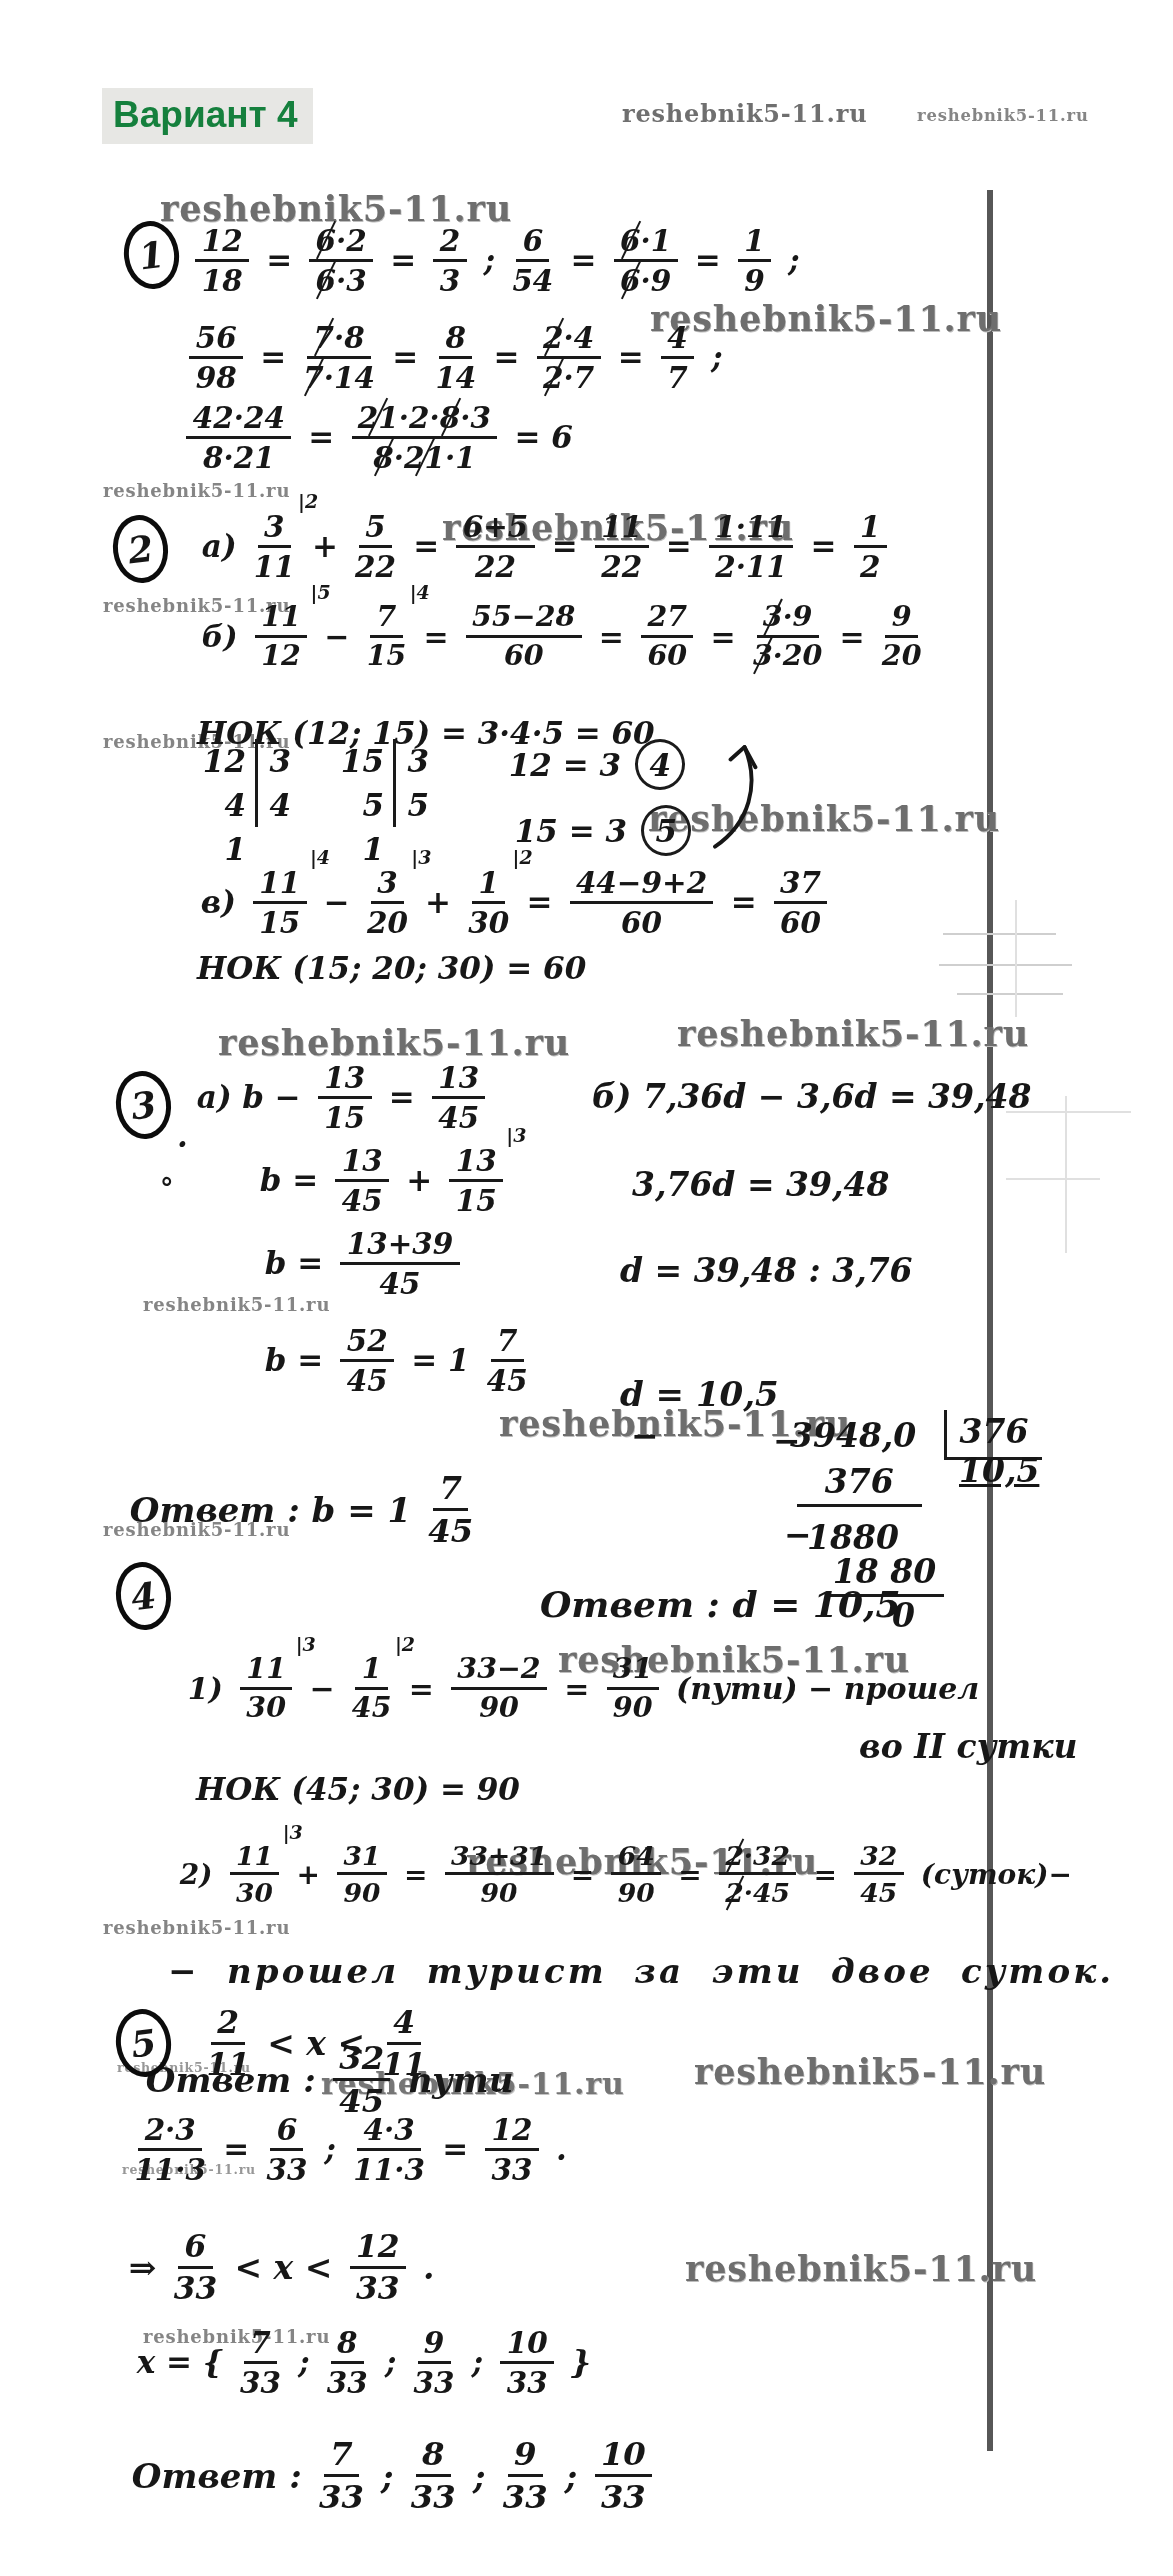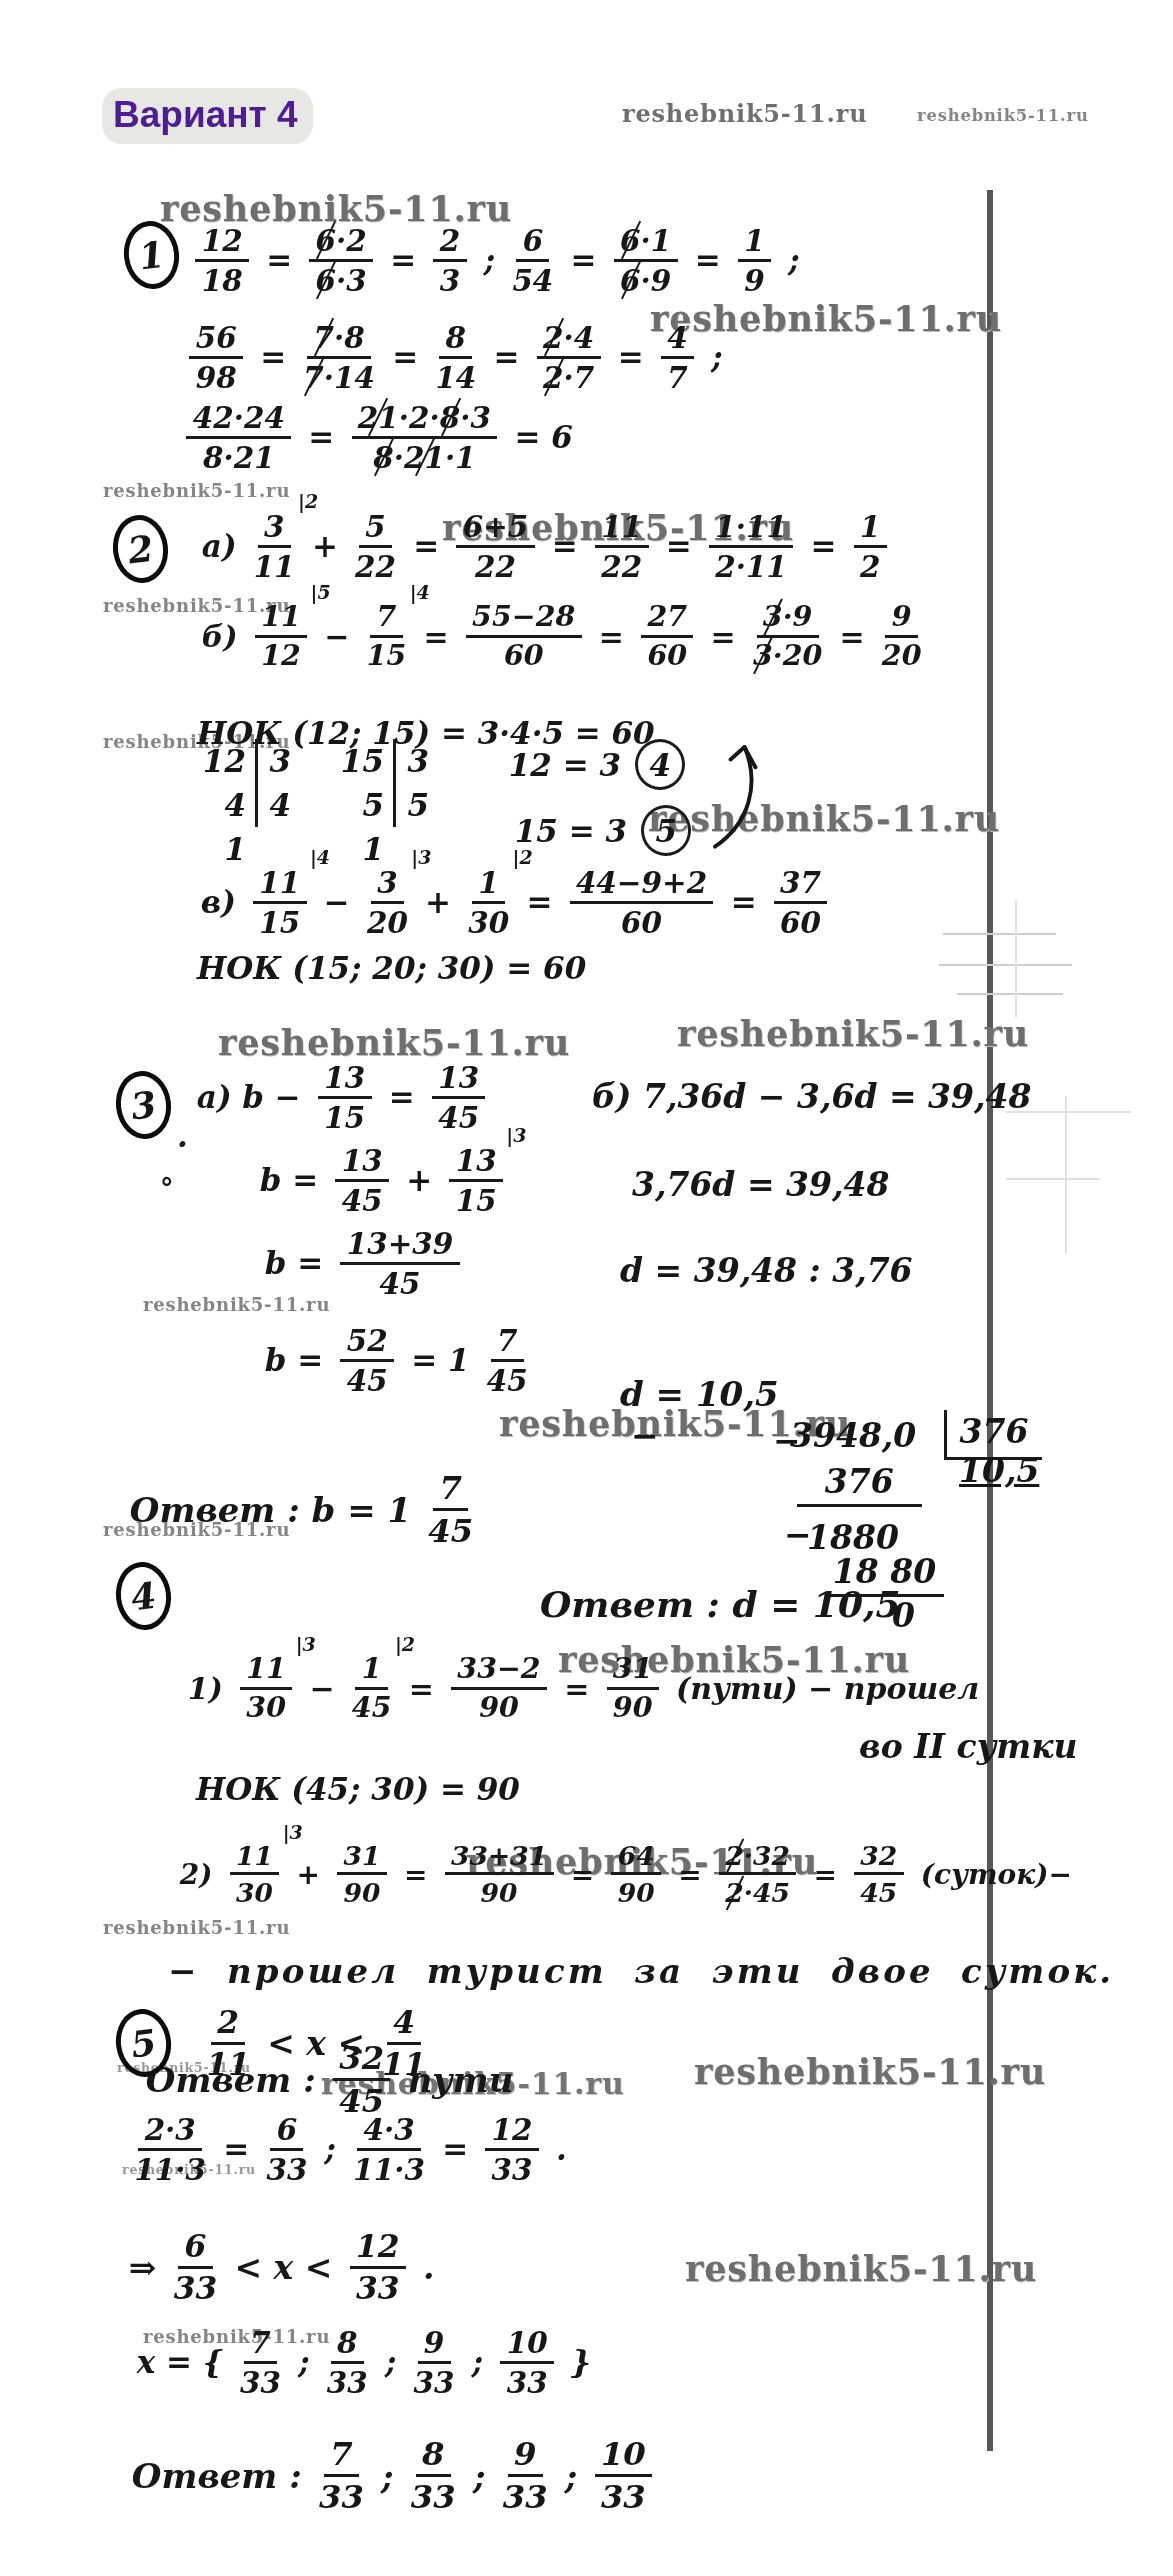--- a/index.html
+++ b/index.html
@@ -1,20 +1,20 @@
 <!DOCTYPE html>
 <html style="font-size:12.5px"><head>
 <meta charset="utf-8">
 <style>
   html,body{margin:0;padding:0;}
   body{width:1173px;height:2576px;position:relative;background:#ffffff;overflow:hidden;
        font-family:"DejaVu Serif",serif;color:#161616;}
   
   .header{position:absolute;left:102px;top:88px;background:#e7e7e4;padding:6.3px 15.7px 7.8px 11px;
-          font-family:"Liberation Sans",sans-serif;font-weight:bold;font-size:37px;color:#4c1d95;border-radius:20px;}
+          font-family:"Liberation Sans",sans-serif;font-weight:bold;font-size:37px;color:#15803d;}
   
   .wm{position:absolute;font-family:"DejaVu Serif",serif;font-weight:bold;white-space:nowrap;
       color:#7c7c7c;letter-spacing:0.8px;z-index:1;}
   .wm-xl{font-size:35px;color:#6e6e6e;text-shadow:0.8px 0.8px 0 #bdbdbd;}
   .wm-lg{font-size:30px;color:#757575;text-shadow:0.8px 0.8px 0 #c4c4c4;}
   .wm-md{font-size:24px;color:#6f6f6f;}
   .wm-sm{font-size:18px;color:#858585;}
   .wm-xs{font-size:12.5px;color:#979797;}
   
   .vrule{position:absolute;background:#575757;z-index:0;}

